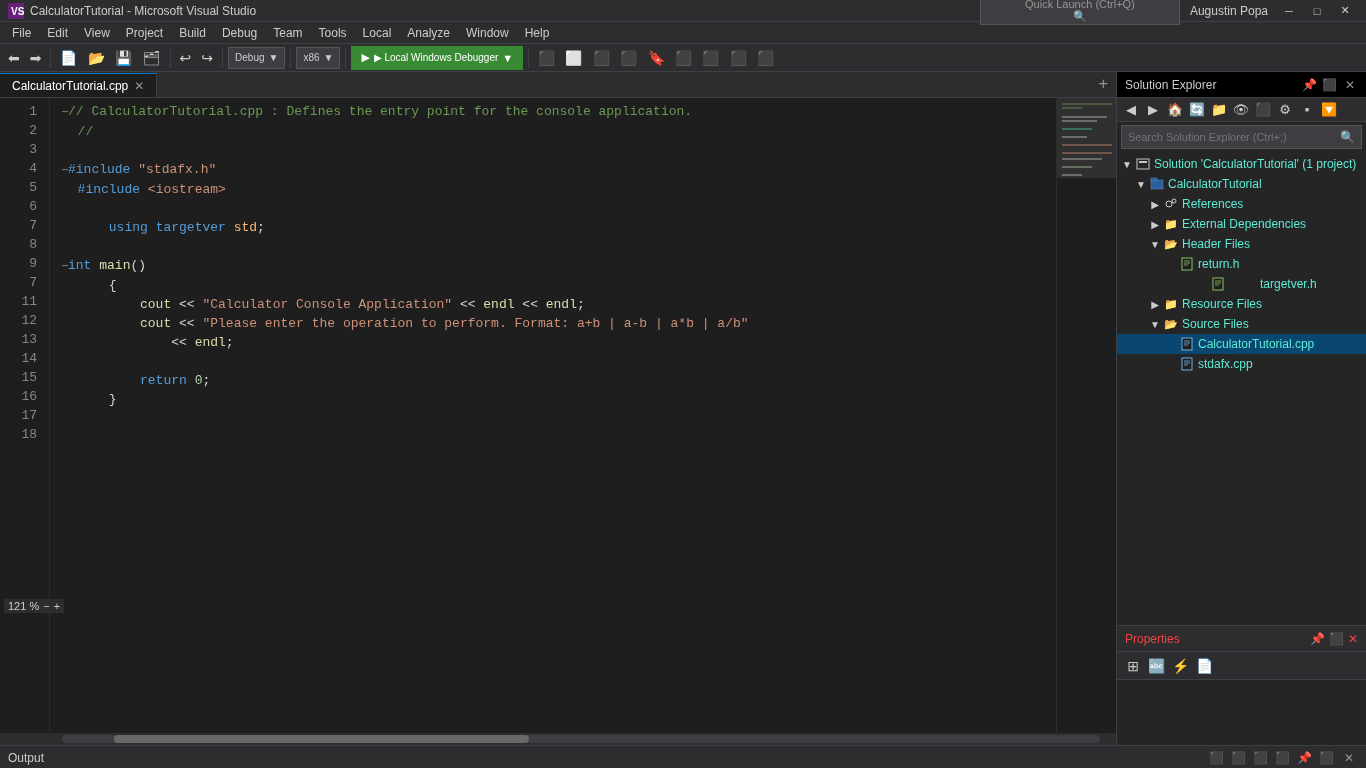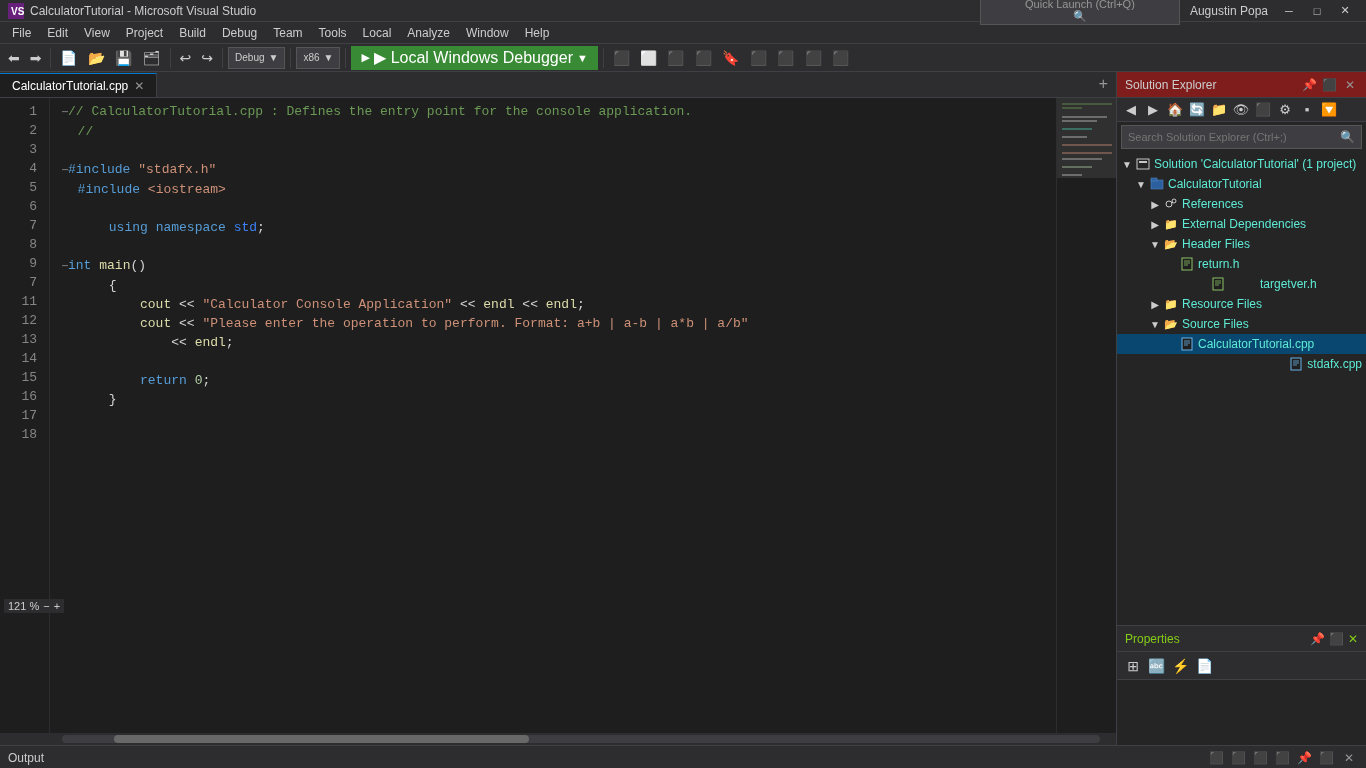--- a/index.html
+++ b/index.html
@@ -124,21 +124,21 @@
       line-height: 19px;
       font-size: 13px;
       overflow: hidden;
       white-space: pre;
     }
     
     .kw { color: #569cd6; }
     .str { color: #ce9178; }
     .cmt { color: #6a9955; }
     .fn { color: #dcdcaa; }
-    .ns { color: #3b82f6; }
+    .ns { color: #fdba74; }
     .num { color: #b5cea8; }
     .collapsed-icon { color: #999; font-size: 10px; cursor: pointer; }
 
     
     #minimap {
       width: 60px;
       background: #1e1e1e;
       border-left: 1px solid #2d2d30;
       position: relative;
     }
@@ -153,21 +153,21 @@
 
     
     #right-panel {
       width: 250px;
       background: #252526;
       border-left: 1px solid #3f3f46;
       display: flex;
       flex-direction: column;
     }
     #solution-explorer-header {
-      background: #7f1d1d;
+      background: #000000;
       height: 26px;
       display: flex;
       align-items: center;
       padding: 0 8px;
       font-family: 'Segoe UI', sans-serif;
       font-size: 12px;
       color: #ccc;
       border-bottom: 1px solid #3f3f46;
       justify-content: space-between;
     }
@@ -236,21 +236,21 @@
       flex-direction: column;
     }
     #properties-header {
       background: #2d2d30;
       height: 26px;
       display: flex;
       align-items: center;
       padding: 0 8px;
       font-family: 'Segoe UI', sans-serif;
       font-size: 12px;
-      color: #84cc16;
+      color: #ef4444;
       border-bottom: 1px solid #3f3f46;
       justify-content: space-between;
     }
     #properties-toolbar {
       height: 28px;
       background: #2d2d30;
       display: flex;
       align-items: center;
       padding: 0 6px;
       gap: 4px;
@@ -365,21 +365,21 @@
     <span>▼</span>
   </div>
   <div class="toolbar-sep"></div>
   <div class="toolbar-dropdown">
     <span>x86</span>
     <span>▼</span>
   </div>
   <div class="toolbar-sep"></div>
   <button class="toolbar-btn" style="background:#388a34;color:white;padding:2px 10px;font-family:'Segoe UI',sans-serif;font-size:11px;display:flex;align-items:center;gap:4px;">
     <span>▶</span>
-    <span style="font-size:16px;">▶ Local Windows Debugger</span>
+    <span style="font-size:10px;">▶ Local Windows Debugger</span>
     <span>▼</span>
   </button>
   <div class="toolbar-sep"></div>
   <button class="toolbar-btn">⬛</button>
   <button class="toolbar-btn">⬜</button>
   <button class="toolbar-btn">⬛</button>
   <button class="toolbar-btn">⬛</button>
   <button class="toolbar-btn">🔖</button>
   <button class="toolbar-btn">⬛</button>
   <button class="toolbar-btn">⬛</button>
@@ -419,21 +419,21 @@
         <div>16</div>
           <div>17</div>
           <div>18</div>
       </div>
       <div id="code-lines"><span class="collapsed-icon">─</span><span class="cmt">// CalculatorTutorial.cpp : Defines the entry point for the console application.</span>
 <span class="cmt">  //</span>
 
 <span class="collapsed-icon">─</span><span class="kw">#include</span> <span class="str">"stdafx.h"</span>
   <span class="kw">#include</span> <span class="str">&lt;iostream&gt;</span>
 
-      <span class="kw">using</span> <span class="kw">namespace</span> <span class="ns">std</span>;
+      <span class="kw">using</span> <span class="kw">targetver</span> <span class="ns">std</span>;
 
 <span class="collapsed-icon">─</span><span class="kw">int</span> <span class="fn">main</span>()
       {
           <span class="fn">cout</span> &lt;&lt; <span class="str">"Calculator Console Application"</span> &lt;&lt; <span class="fn">endl</span> &lt;&lt; <span class="fn">endl</span>;
           <span class="fn">cout</span> &lt;&lt; <span class="str">"Please enter the operation to perform. Format: a+b | a-b | a*b | a/b"</span>
               &lt;&lt; <span class="fn">endl</span>;
 
           <span class="kw">return</span> <span class="num">0</span>;
       }
 
@@ -593,21 +593,21 @@
           <svg width="12" height="14" viewBox="0 0 12 14">
               <rect x="1" y="1" width="10" height="12" fill="#1e1e1e" stroke="#6db3e8" stroke-width="1"></rect>
               <line x1="3" y1="4" x2="9" y2="4" stroke="#6db3e8" stroke-width="0.8"></line>
               <line x1="3" y1="6" x2="9" y2="6" stroke="#6db3e8" stroke-width="0.8"></line>
               <line x1="3" y1="8" x2="7" y2="8" stroke="#6db3e8" stroke-width="0.8"></line>
             </svg>
         </span>
         <span class="tree-label">CalculatorTutorial.cpp</span>
       </div>
 
-      <div class="tree-item" style="padding-left:46px;justify-content:flex-end;">
+      <div class="tree-item" style="padding-left:46px;">
         <span class="tree-expander" style="width:16px;"></span>
         <span class="tree-icon" style="color:#6db3e8;">
           <svg width="12" height="14" viewBox="0 0 12 14">
               <rect x="1" y="1" width="10" height="12" fill="#1e1e1e" stroke="#6db3e8" stroke-width="1"></rect>
               <line x1="3" y1="4" x2="9" y2="4" stroke="#6db3e8" stroke-width="0.8"></line>
               <line x1="3" y1="6" x2="9" y2="6" stroke="#6db3e8" stroke-width="0.8"></line>
               <line x1="3" y1="8" x2="7" y2="8" stroke="#6db3e8" stroke-width="0.8"></line>
             </svg>
         </span>
         <span class="tree-label">stdafx.cpp</span>

